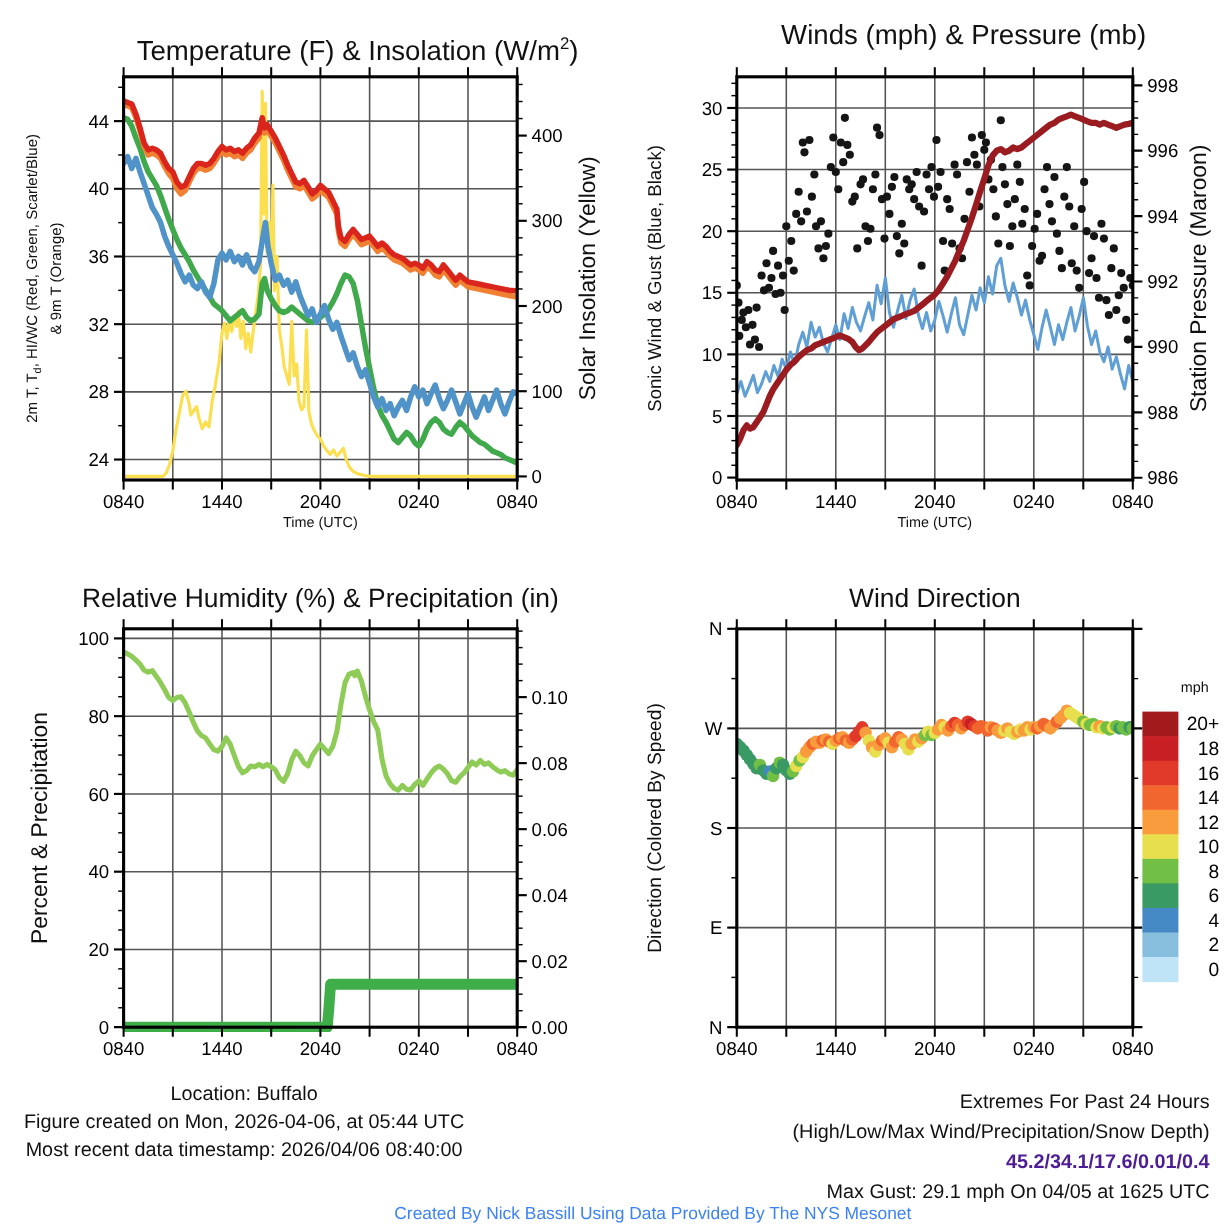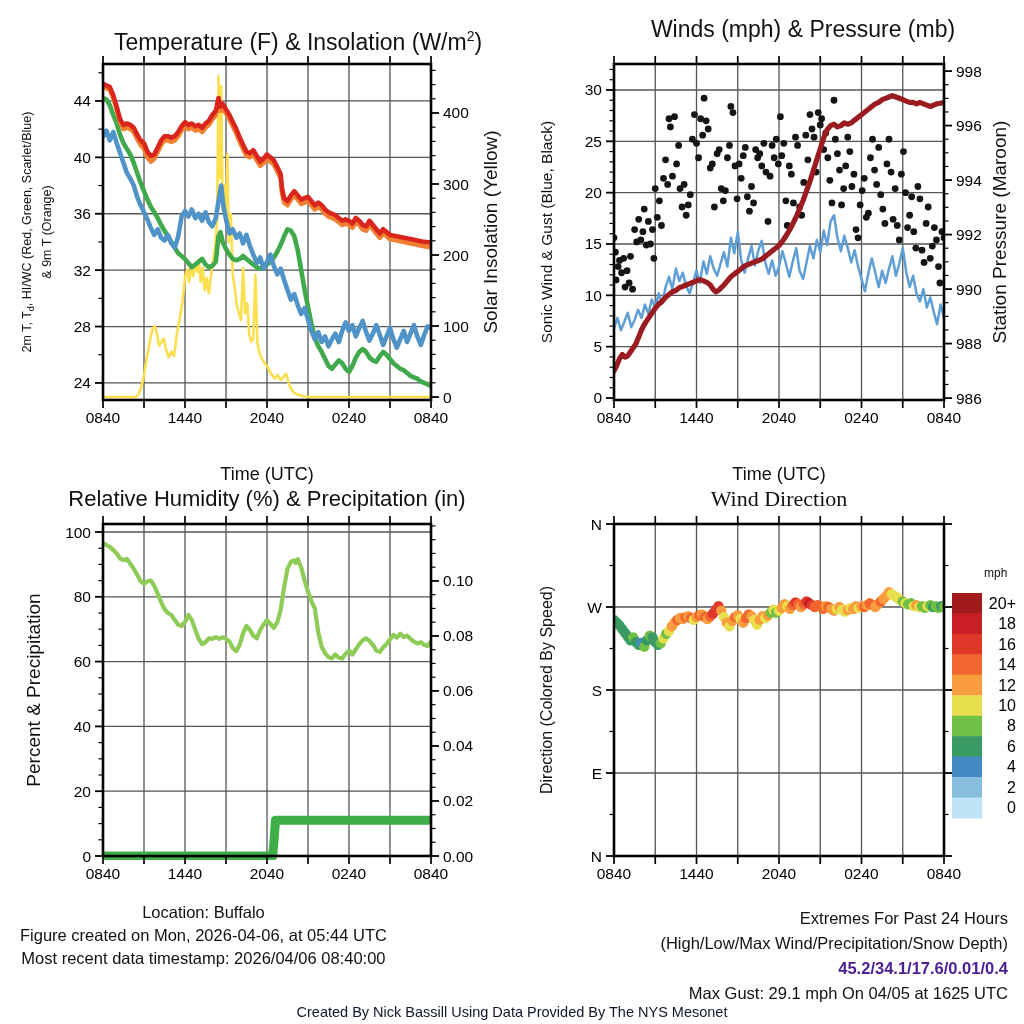--- a/index.html
+++ b/index.html
@@ -2,26 +2,26 @@
 <html><head>
 <meta charset="utf-8">
 <style>
   html,body{margin:0;padding:0;background:#fff;}
   .stage{position:relative;width:1024px;height:1024px;background:#ffffff;
          font-family:"Liberation Sans",sans-serif;color:#111;overflow:hidden;}
   svg{position:absolute;left:0;top:0;}
   .t{position:absolute;white-space:nowrap;}
   .ttl{font-size:23px;transform:translateX(-50%);margin-left:24px;}
   .ttl2{font-size:22px;transform:translateX(-50%);}
-  .xlab{font-size:18px;transform:translateX(-50%);margin-top:36px;}
+  .xlab{font-size:12px;transform:translateX(-50%);}
   .vlab{transform:translate(-50%,-50%) rotate(-90deg);text-align:center;}
   .info{font-size:16.5px;line-height:23px;}
   .extr{font-size:16.5px;line-height:25px;text-align:right;}
   .extr .red{color:#4c1d95;font-weight:bold;}
-  .footer{font-size:14.5px;color:#0f172a;transform:translateX(-50%);}
+  .footer{font-size:14.5px;color:#3b82f6;transform:translateX(-50%);margin-left:32px;}
   .mph{font-size:12px;}
   sub{font-size:9px;}
   sup{font-size:14px;}
 </style>
 </head>
 <body>
 
 <div class="stage">
 
   <svg id="charts" width="1024" height="1024">
@@ -762,21 +762,21 @@
           <text x="1016" y="772.325" text-anchor="end" font-size="16">4</text>
           <text x="1016" y="792.775" text-anchor="end" font-size="16">2</text>
           <text x="1016" y="813.225" text-anchor="end" font-size="16">0</text>
         </g>
       </g>
     </svg>
 
   <div class="t ttl" style="left:274px;top:28px;"><span>Temperature (F) &amp; Insolation (W/m</span><sup>2</sup><span>)</span></div>
   <div class="t ttl" style="left:779px;top:16px;">Winds (mph) &amp; Pressure (mb)</div>
   <div class="t ttl2" style="left:267px;top:486px;">Relative Humidity (%) &amp; Precipitation (in)</div>
-  <div class="t ttl2" style="left:779px;top:486px;font-family:Liberation Serif, serif;">Wind Direction</div>
+  <div class="t ttl2" style="left:779px;top:486px;">Wind Direction</div>
 
   <div class="t xlab" style="left:267px;top:428px;">Time (UTC)</div>
   <div class="t xlab" style="left:779px;top:428px;">Time (UTC)</div>
 
   <div class="t vlab" style="left:37px;top:232px;font-size:12.5px;line-height:15px;">
     <div><span>2m T, T</span><sub>d</sub><span>, HI/WC (Red, Green, Scarlet/Blue)</span></div>
     <div>&amp; 9m T (Orange)</div>
   </div>
   <div class="t vlab" style="left:491px;top:232px;font-size:19px;">Solar Insolation (Yellow)</div>
   <div class="t vlab" style="left:547px;top:232px;font-size:15.5px;">Sonic Wind &amp; Gust (Blue, Black)</div>

